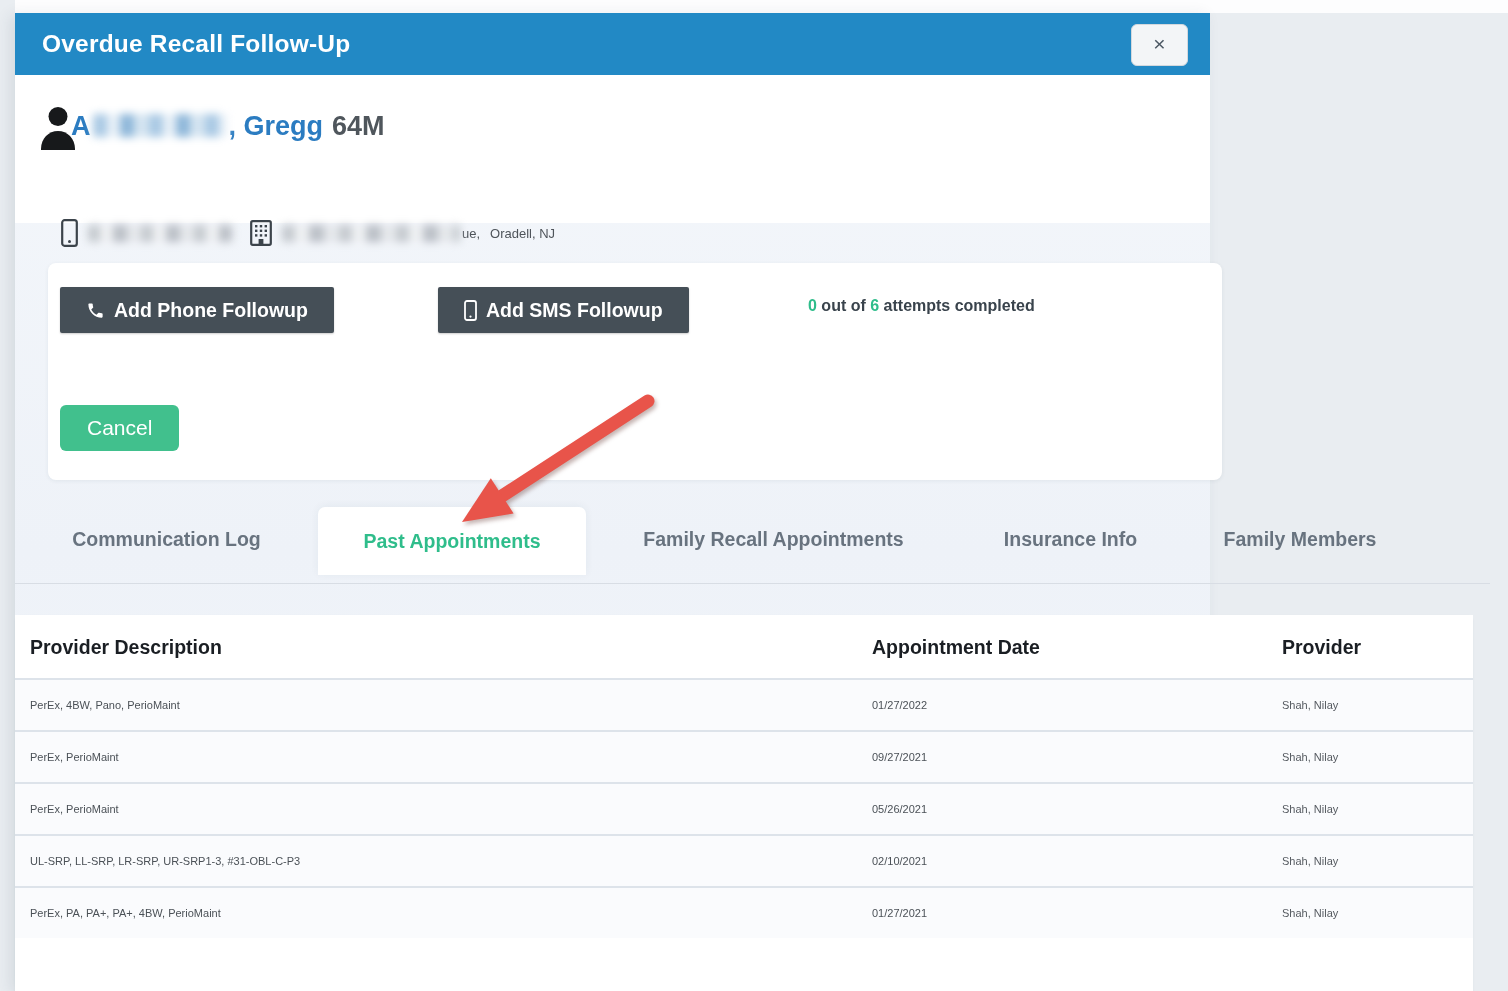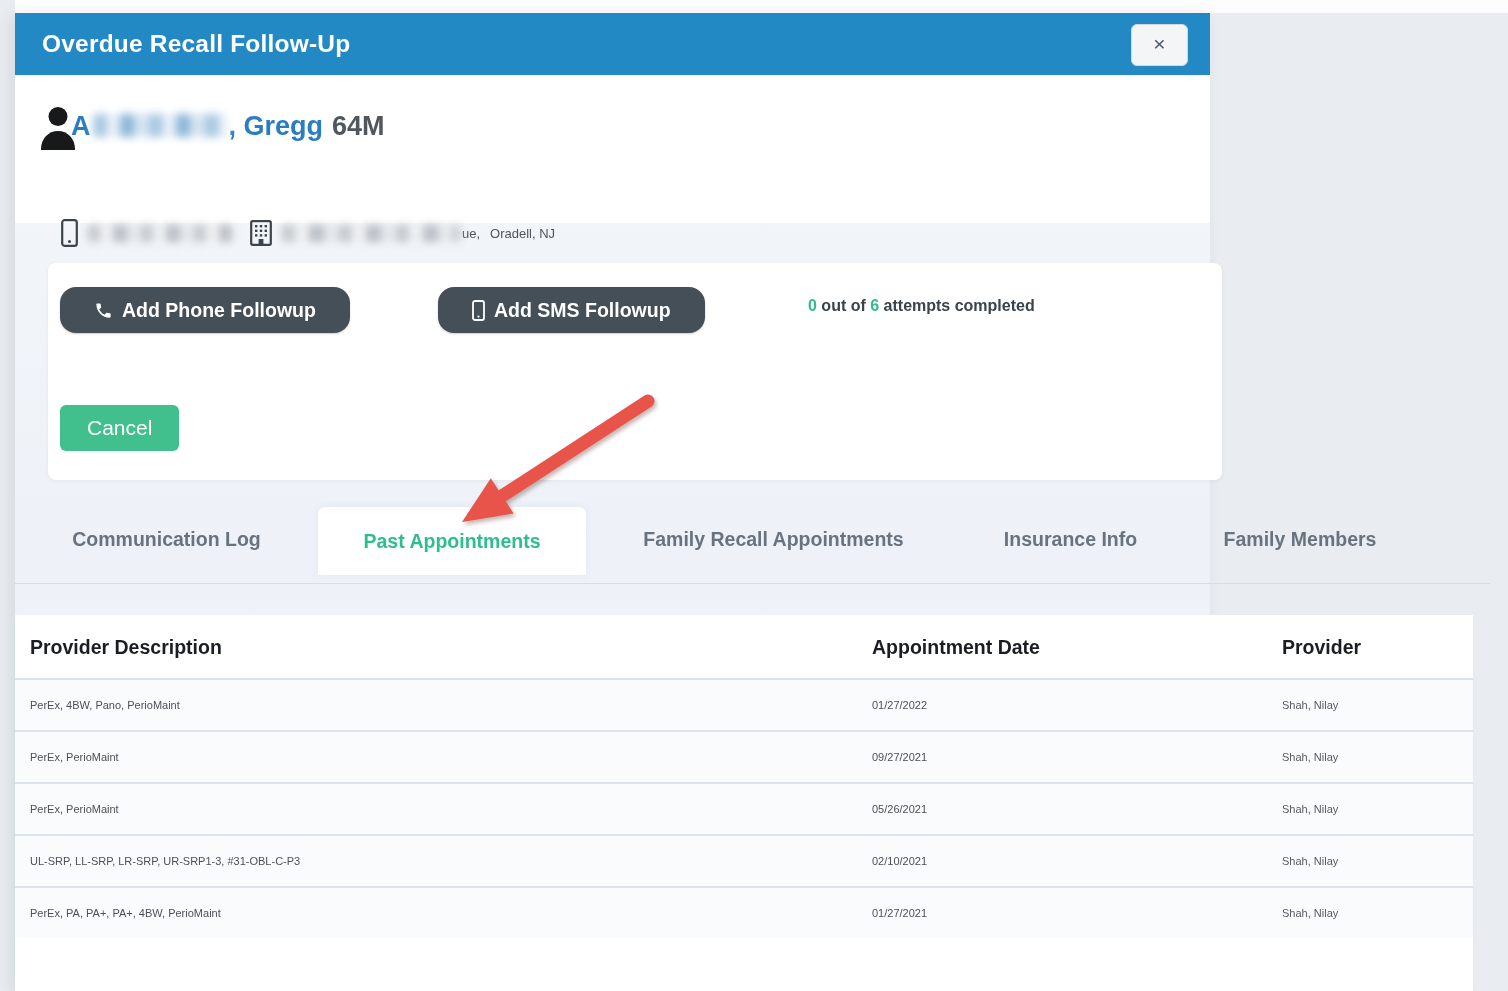--- a/index.html
+++ b/index.html
@@ -49,23 +49,23 @@
     width:178px;height:17px;margin-right:-6px;
     background:repeating-linear-gradient(90deg,#c4c9ce 0 13px,#eff1f3 13px 27px,#babfc6 27px 42px,#e5e8eb 42px 57px);
   }
   .addr-suffix{margin-left:-2px;}
   
   .actions-card{
     position:absolute;left:33px;top:250px;right:-12px;height:217px;background:#ffffff;
     border-radius:8px;box-shadow:0 1px 4px rgba(30,50,70,.07);
   }
   .btn-dark{
-    position:absolute;top:24px;height:46px;background:#454f57;border:none;border-radius:16px;
+    position:absolute;top:24px;height:46px;background:#454f57;border:none;border-radius:2px;
     color:#ffffff;font-size:19.5px;font-weight:700;font-family:inherit;
-    display:flex;align-items:center;gap:9px;padding:0 34px;cursor:pointer;
+    display:flex;align-items:center;gap:9px;padding:0 26px;cursor:pointer;
     box-shadow:0 1px 2px rgba(0,0,0,.2);
   }
   .btn-phone{left:12px;}
   .btn-sms{left:390px;}
   .attempts{
     position:absolute;left:760px;top:34px;font-size:16px;font-weight:700;color:#39434c;white-space:nowrap;
   }
   .attempts .num{color:#2fbd8b;}
   .btn-cancel{
     position:absolute;left:12px;top:142px;height:46px;background:#41c08d;border:none;border-radius:6px;

